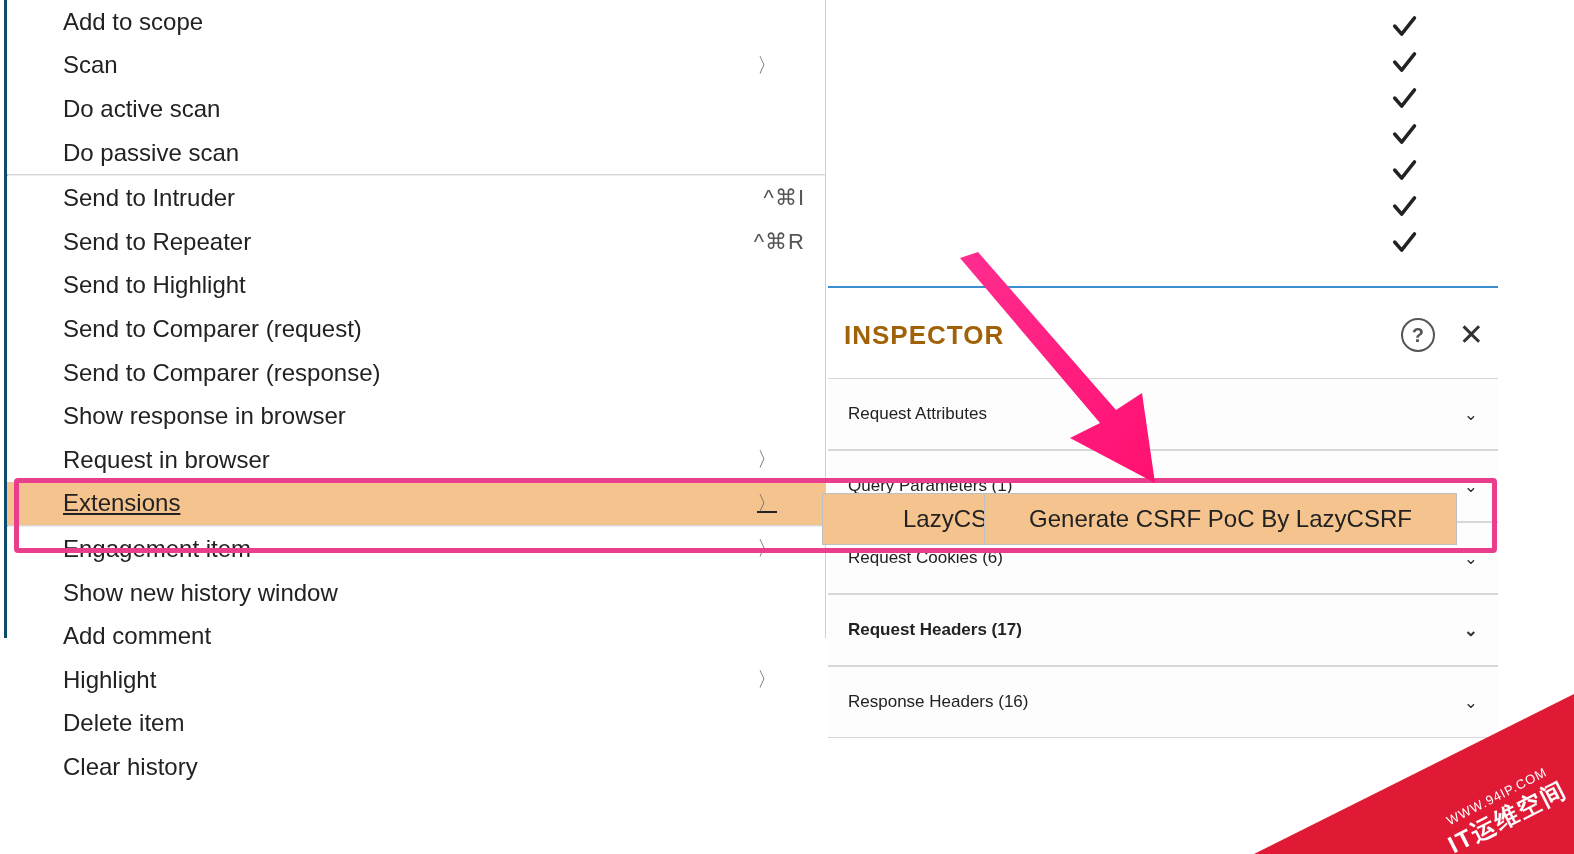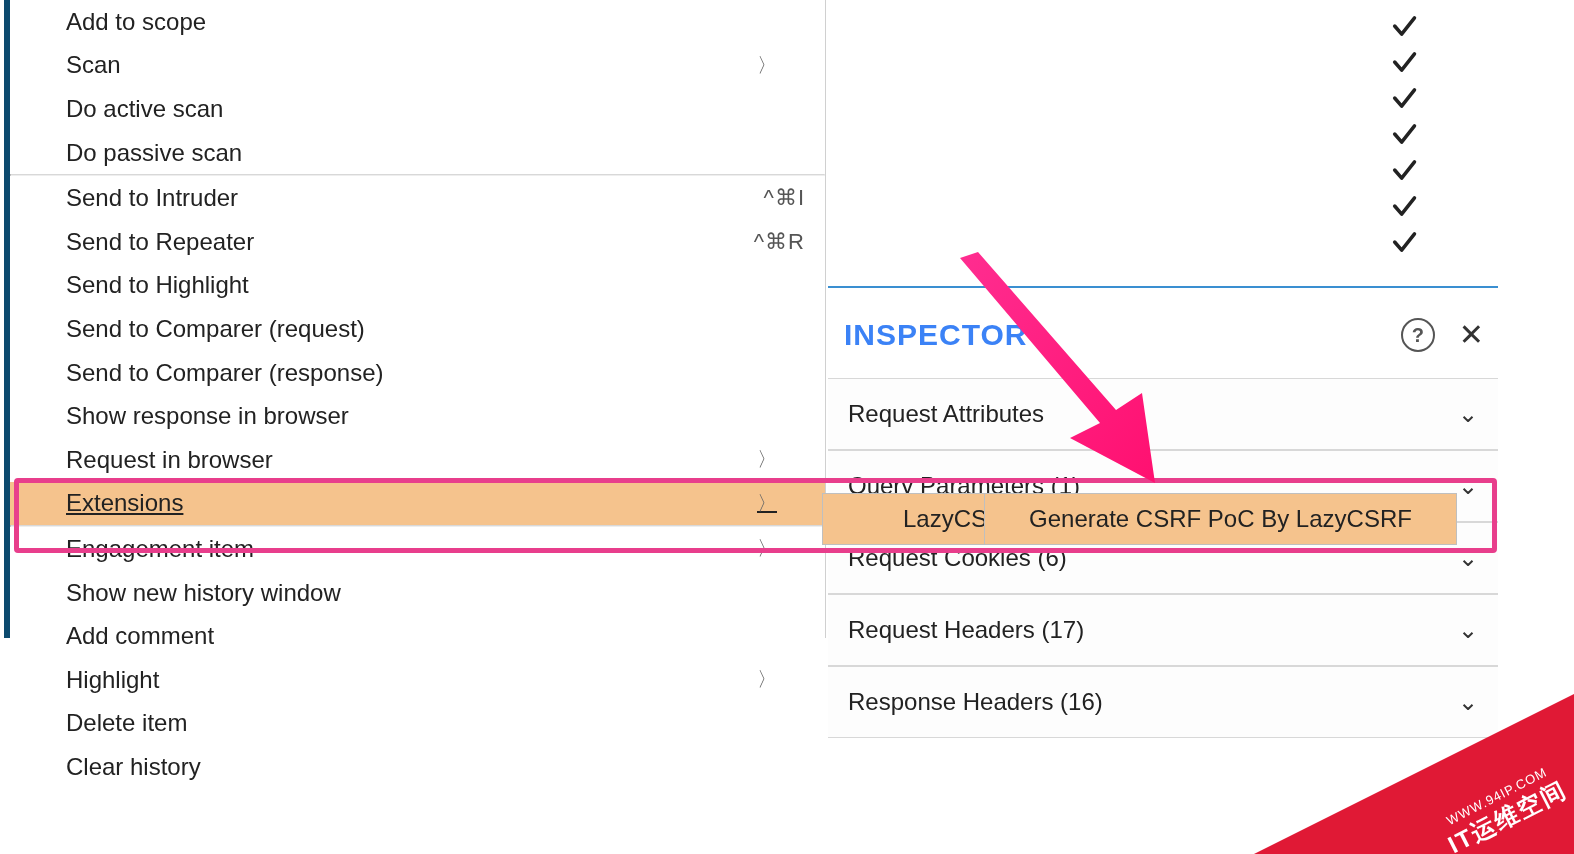--- a/index.html
+++ b/index.html
@@ -14,21 +14,21 @@
 
   
   .context-menu {
     position: absolute;
     left: 4px;
     top: 0;
     width: 822px;
     height: 638px;
     background: #fff;
     border-right: 1px solid #d0d0d0;
-    border-left: 6px solid #0c4a6e;
+    border-left: 3px solid #0c4a6e;
   }
   .menu-item {
     position: relative;
     height: 43.6px;
     display: flex;
     align-items: center;
     padding: 0 20px 0 56px;
     font-size: 24px;
     color: #222;
     cursor: default;
@@ -136,23 +136,23 @@
     top: 300px;
     width: 670px;
     height: 70px;
     display: flex;
     align-items: center;
     padding-left: 16px;
     background: #fff;
   }
   .inspector-header .title {
     font-weight: 800;
-    font-size: 30px;
+    font-size: 26px;
     letter-spacing: 1px;
-    color: #3b82f6;
+    color: #a16207;
   }
   .inspector-header .actions {
     margin-left: auto;
     display: flex;
     gap: 24px;
     padding-right: 14px;
     align-items: center;
   }
   .icon-circle {
     width: 34px; height: 34px;
@@ -175,32 +175,32 @@
   .section-row {
     position: absolute;
     left: 828px;
     width: 670px;
     height: 72px;
     border-top: 1px solid #d8d8d8;
     border-bottom: 1px solid #d8d8d8;
     display: flex;
     align-items: center;
     padding: 0 20px;
-    font-size: 24px;
+    font-size: 17px;
     color: #222;
     background: #fdfdfd;
   }
   .section-row .chev-down {
     margin-left: auto;
     color: #333;
   }
   .sec1 { top: 378px; }
   .sec2 { top: 450px; }
   .sec3 { top: 522px; }
-  .sec4 { top: 594px; }
+  .sec4 { top: 594px; font-weight: bold; }
   .sec5 { top: 666px; }
 
   
   .arrow-svg {
     position: absolute;
     left: 920px;
     top: 248px;
     width: 260px;
     height: 250px;
     z-index: 60;

